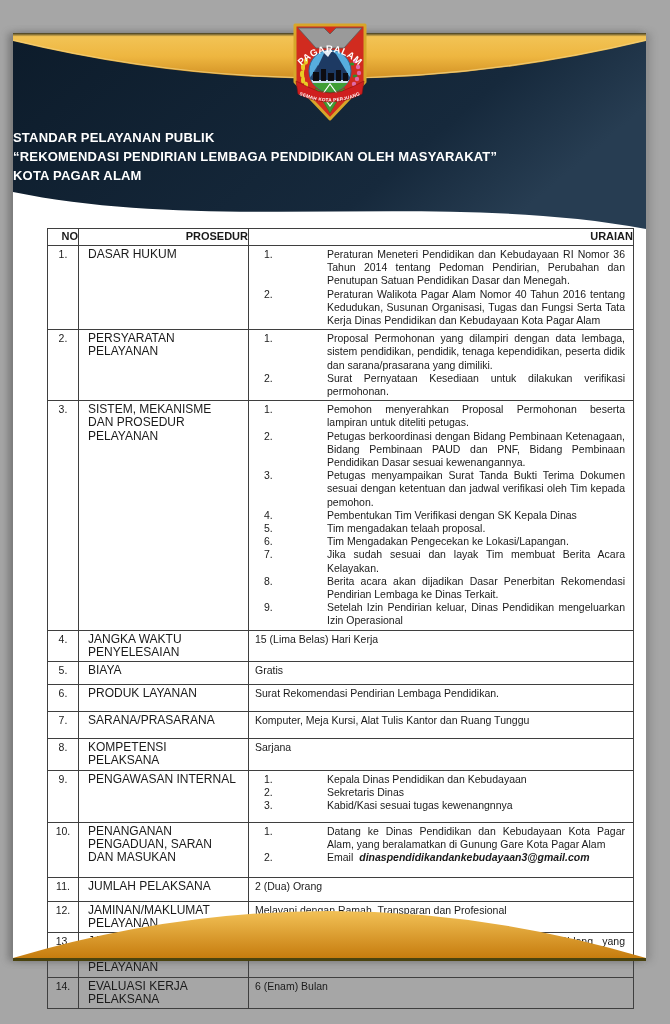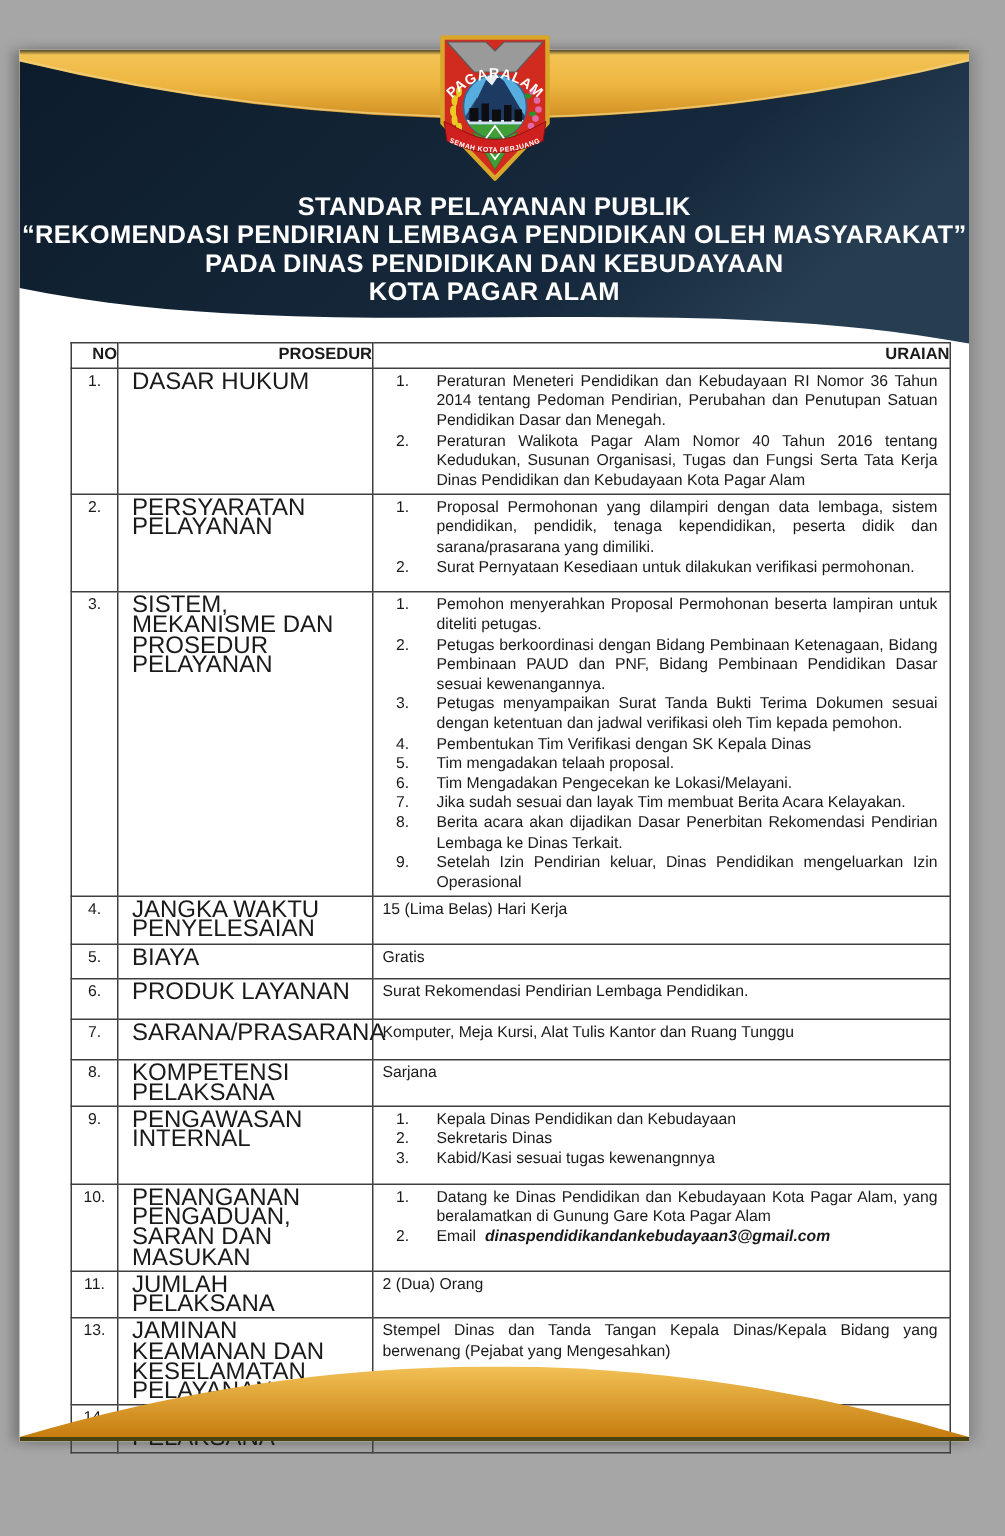--- a/index.html
+++ b/index.html
@@ -12,36 +12,36 @@
     --crest-blue:#57aede; --crest-mountain:#1d3a63; --crest-green:#3f9e35;
     --crest-pink:#e06aa8; --crest-wheat:#e9cb25; --ribbon-red:#cf1f1f;
   }
   *{margin:0;padding:0;box-sizing:border-box;}
   html,body{width:670px;height:1024px;overflow:hidden;}
   body{font-family:"Liberation Sans",sans-serif;background:var(--canvas-bg);position:relative;}
   .page{position:absolute;left:13px;top:33px;width:633px;height:928px;background:var(--page-bg);
         box-shadow:-5px 0 7px rgba(70,70,70,.45),5px 0 7px rgba(70,70,70,.25);}
   .banner{position:absolute;top:0;left:0;width:633px;height:200px;}
   .banner svg{display:block;}
-  .title{position:absolute;top:95px;left:0;width:100%;text-align:center;color:var(--title-color);
-         font-weight:bold;font-size:17px;line-height:19px;letter-spacing:.2px;}
+  .title{position:absolute;top:95px;left:0;width:100%;color:var(--title-color);
+         font-weight:bold;font-size:13px;line-height:19px;letter-spacing:.2px;}
   .logo{position:absolute;top:-12px;left:50%;transform:translateX(-50%);width:88px;height:100px;}
   table{position:absolute;top:195px;left:34px;width:586px;border-collapse:collapse;
         font-size:10.5px;line-height:13.2px;color:var(--text-color);table-layout:fixed;}
   th,td{border:1px solid var(--table-border);vertical-align:top;}
   col.w-no{width:31px;} col.w-komp{width:170px;} col.w-urai{width:385px;}
   thead tr{height:17px;}
   th{font-size:11px;font-weight:bold;text-align:right;padding:1px 0;}
   td.c-no{text-align:center;padding-top:2px;}
-  td.c-komp{padding:2px 12px 2px 9px;font-size:16px;}
+  td.c-komp{padding:2px 12px 2px 9px;font-size:12px;}
   td.c-urai{padding:2px 8px 2px 0;}
   .plain{padding-left:6px;text-align:justify;}
   .item{display:flex;padding-left:15px;}
   .item .num{flex:0 0 27px;}
-  .item .txt{flex:1;text-align:justify;}
+  .item .txt{flex:1;text-align:justify;margin-left:36px;}
   .item .txt b{margin-left:6px;}
   tbody tr:nth-child(1){height:66px;}  tbody tr:nth-child(2){height:65px;}
   tbody tr:nth-child(3){height:197px;} tbody tr:nth-child(4){height:17px;}
   tbody tr:nth-child(5){height:23px;}  tbody tr:nth-child(6){height:27px;}
   tbody tr:nth-child(7){height:27px;}  tbody tr:nth-child(8){height:25px;}
   tbody tr:nth-child(9){height:52px;}  tbody tr:nth-child(10){height:55px;}
   tbody tr:nth-child(11){height:24px;} tbody tr:nth-child(12){height:28px;}
   tbody tr:nth-child(13){height:30px;} tbody tr:nth-child(14){height:22px;}
   .dome{position:absolute;bottom:0;left:0;}
 </style>
@@ -65,21 +65,20 @@
           <stop offset="1" style="stop-color:var(--navy-light)"></stop>
         </linearGradient>
       </defs>
       <rect x="0" y="0" width="633" height="52" fill="url(#goldGrad)"></rect>
       <path d="M0,8 Q316,84 633,8 L633,196 C430,158 200,200 0,159 Z" fill="url(#navyGrad)"></path>
       <path d="M0,7 Q316,83 633,7" fill="none" stroke="#f0cf7f" stroke-width="1.2" opacity="0.8"></path>
     </svg>
     <div class="title">
       <div>STANDAR PELAYANAN PUBLIK</div>
       <div>“REKOMENDASI PENDIRIAN LEMBAGA PENDIDIKAN OLEH MASYARAKAT”</div>
-      <div>PADA DINAS PENDIDIKAN DAN KEBUDAYAAN</div>
       <div>KOTA PAGAR ALAM</div>
     </div>
   </div>
 
   <div class="logo">
     <svg width="88" height="100" viewBox="0 0 88 100">
       <defs>
         <clipPath id="circClip">
             <circle cx="44" cy="50" r="21"></circle>
           </clipPath>
@@ -191,21 +190,21 @@
             <div class="item">
               <span class="num">4.</span>
               <div class="txt">Pembentukan Tim Verifikasi dengan SK Kepala Dinas</div>
             </div>
             <div class="item">
               <span class="num">5.</span>
               <div class="txt">Tim mengadakan telaah proposal.</div>
             </div>
             <div class="item">
               <span class="num">6.</span>
-              <div class="txt">Tim Mengadakan Pengecekan ke Lokasi/Melayani.</div>
+              <div class="txt">Tim Mengadakan Pengecekan ke Lokasi/Lapangan.</div>
             </div>
             <div class="item">
               <span class="num">7.</span>
               <div class="txt">Jika sudah sesuai dan layak Tim membuat Berita Acara Kelayakan.</div>
             </div>
             <div class="item">
               <span class="num">8.</span>
               <div class="txt">Berita acara akan dijadikan Dasar Penerbitan Rekomendasi Pendirian Lembaga ke Dinas Terkait.</div>
             </div>
             <div class="item">
@@ -279,20 +278,27 @@
               <span class="num">2.</span>
               <div class="txt">Email<b><i>dinaspendidikandankebudayaan3@gmail.com</i></b></div>
             </div>
           </td>
         </tr>
         <tr>
           <td class="c-no">11.</td>
           <td class="c-komp">JUMLAH PELAKSANA</td>
           <td class="c-urai">
             <div class="plain">2 (Dua) Orang</div>
+          </td>
+        </tr>
+        <tr>
+          <td class="c-no">12.</td>
+          <td class="c-komp">JAMINAN/MAKLUMAT PELAYANAN</td>
+          <td class="c-urai">
+            <div class="plain">Melayani dengan Ramah, Transparan dan Profesional</div>
           </td>
         </tr>
         <tr>
           <td class="c-no">13.</td>
           <td class="c-komp">JAMINAN KEAMANAN DAN KESELAMATAN PELAYANAN</td>
           <td class="c-urai">
             <div class="plain">Stempel Dinas dan Tanda Tangan Kepala Dinas/Kepala Bidang yang berwenang (Pejabat yang Mengesahkan)</div>
           </td>
         </tr>
         <tr>

